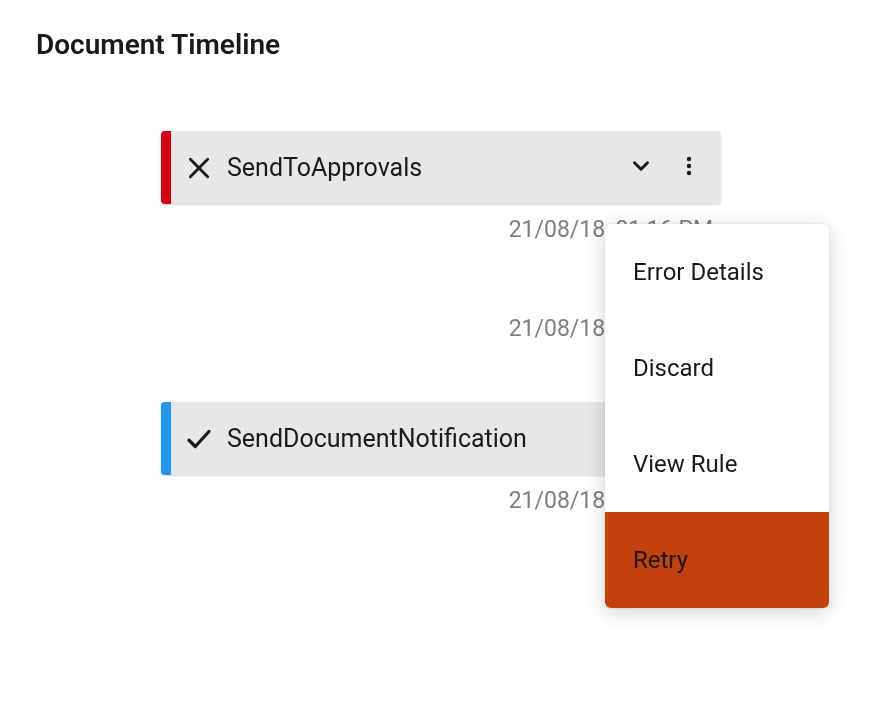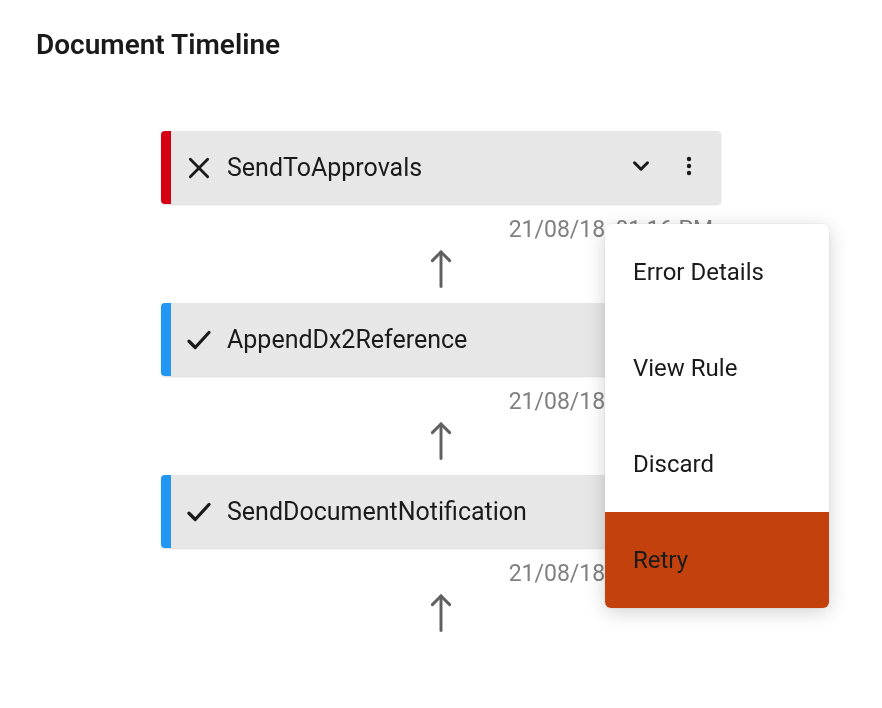--- a/index.html
+++ b/index.html
@@ -18,21 +18,21 @@
     padding: 28px 0 0 36px;
   }
   .timeline {
     width: 560px;
     margin: 70px auto 0 auto;
     position: relative;
   }
   .timeline-item {
     display: flex;
     flex-direction: column;
-    align-items: center;
+    align-items: flex-end;
   }
   .card {
     width: 560px;
     height: 73px;
     background: #e7e7e7;
     border-radius: 4px;
     display: flex;
     align-items: center;
     position: relative;
     box-shadow: 0 1px 2px rgba(0,0,0,0.15);
@@ -153,45 +153,20 @@
     <div class="timestamp">21/08/18, 01:16 PM</div>
     <div class="arrow-up">
       <svg width="30" height="42" viewBox="0 0 24 34" fill="none" stroke-width="2.4" stroke-linecap="round" stroke-linejoin="round">
         <line x1="12" y1="32" x2="12" y2="4"></line>
           <polyline points="5 11 12 4 19 11"></polyline>
       </svg>
     </div>
   </div>
 
   <div class="timeline-item">
-    <div class="card">
-      <div class="status-bar blue"></div>
-      <div class="status-icon">
-        <svg width="30" height="30" viewBox="0 0 24 24" fill="none" stroke-width="2.6" stroke-linecap="round" stroke-linejoin="round">
-          <polyline points="4 13 9 18 20 6"></polyline>
-        </svg>
-      </div>
-      <div class="card-title">AppendDx2Reference</div>
-      <div class="expand-btn">
-        <span>
-          <svg width="26" height="26" viewBox="0 0 24 24" fill="none" stroke="#1a1a1a" stroke-width="2.8" stroke-linecap="round" stroke-linejoin="round">
-            <polyline points="6 9 12 15 18 9"></polyline>
-          </svg>
-        </span>
-      </div>
-      <div class="more-btn">
-        <span>
-          <svg width="24" height="24" viewBox="0 0 24 24" fill="#1a1a1a">
-            <circle cx="12" cy="5" r="2.2"></circle>
-              <circle cx="12" cy="12" r="2.2"></circle>
-              <circle cx="12" cy="19" r="2.2"></circle>
-          </svg>
-        </span>
-      </div>
-    </div>
     <div class="timestamp">21/08/18, 01:16 PM</div>
     <div class="arrow-up">
       <svg width="30" height="42" viewBox="0 0 24 34" fill="none" stroke-width="2.4" stroke-linecap="round" stroke-linejoin="round">
         <line x1="12" y1="32" x2="12" y2="4"></line>
           <polyline points="5 11 12 4 19 11"></polyline>
       </svg>
     </div>
   </div>
 
   <div class="timeline-item">
@@ -226,16 +201,16 @@
         <line x1="12" y1="32" x2="12" y2="4"></line>
           <polyline points="5 11 12 4 19 11"></polyline>
       </svg>
     </div>
   </div>
 
 </div>
 
 <div class="popup">
   <div class="popup-item">Error Details</div>
+  <div class="popup-item">Discard</div>
   <div class="popup-item">View Rule</div>
-  <div class="popup-item">Discard</div>
   <div class="popup-item hover">Retry</div>
 </div>
 
 </body></html>

